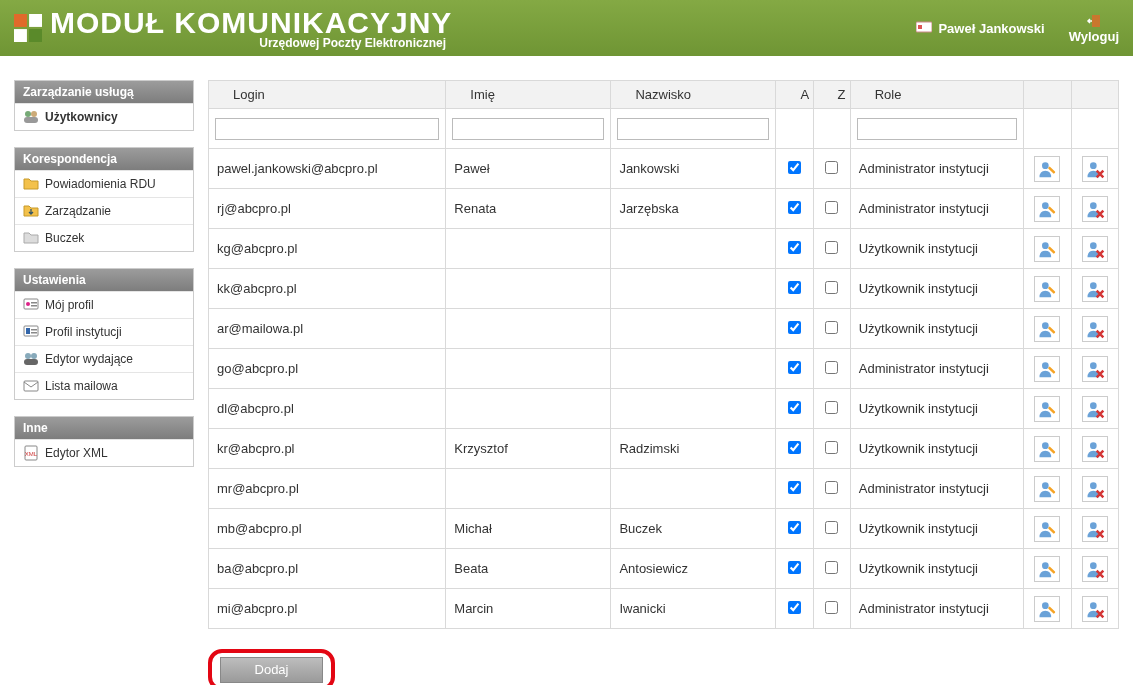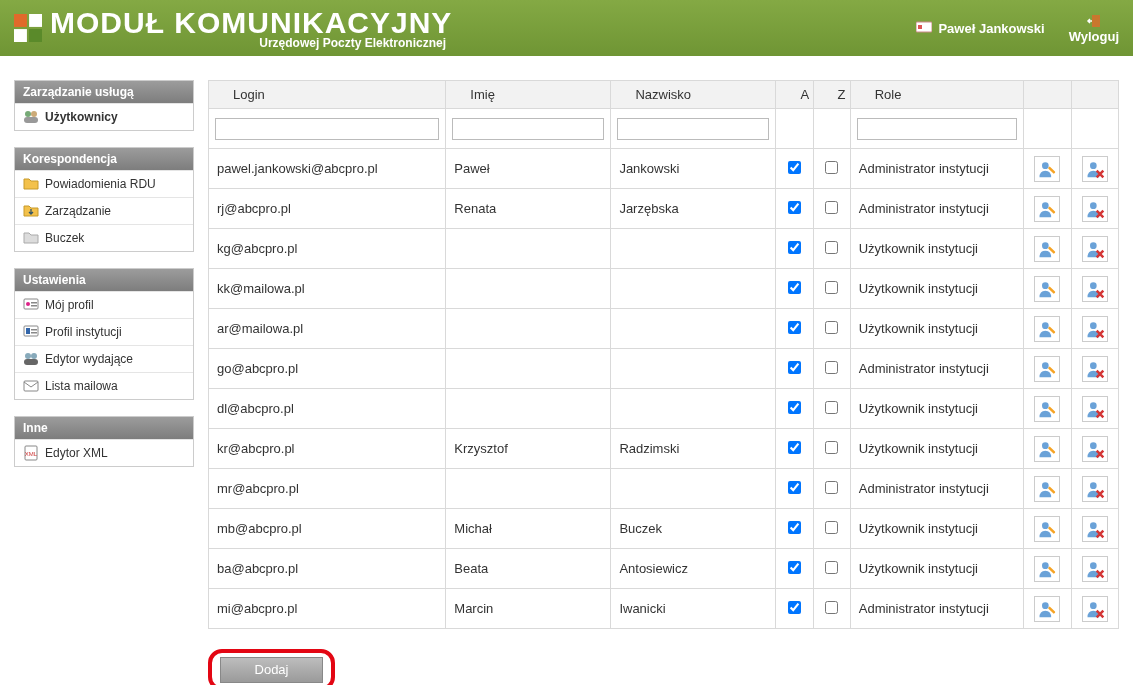--- a/index.html
+++ b/index.html
@@ -371,21 +371,21 @@
             <td class="center"><input type="checkbox" style=""></td>
             <td>Użytkownik instytucji</td>
             <td class="center"><span class="action-btn"><svg width="20" height="20" viewBox="0 0 24 24">
                   <use href="#i-user-edit"></use>
                 </svg></span></td>
             <td class="center"><span class="action-btn"><svg width="20" height="20" viewBox="0 0 24 24">
                   <use href="#i-user-delete"></use>
                 </svg></span></td>
           </tr>
           <tr>
-            <td>kk@mailowa.pl</td>
+            <td>kk@abcpro.pl</td>
             <td></td>
             <td></td>
             <td class="center"><input type="checkbox" checked="" style=""></td>
             <td class="center"><input type="checkbox" style=""></td>
             <td>Użytkownik instytucji</td>
             <td class="center"><span class="action-btn"><svg width="20" height="20" viewBox="0 0 24 24">
                   <use href="#i-user-edit"></use>
                 </svg></span></td>
             <td class="center"><span class="action-btn"><svg width="20" height="20" viewBox="0 0 24 24">
                   <use href="#i-user-delete"></use>

